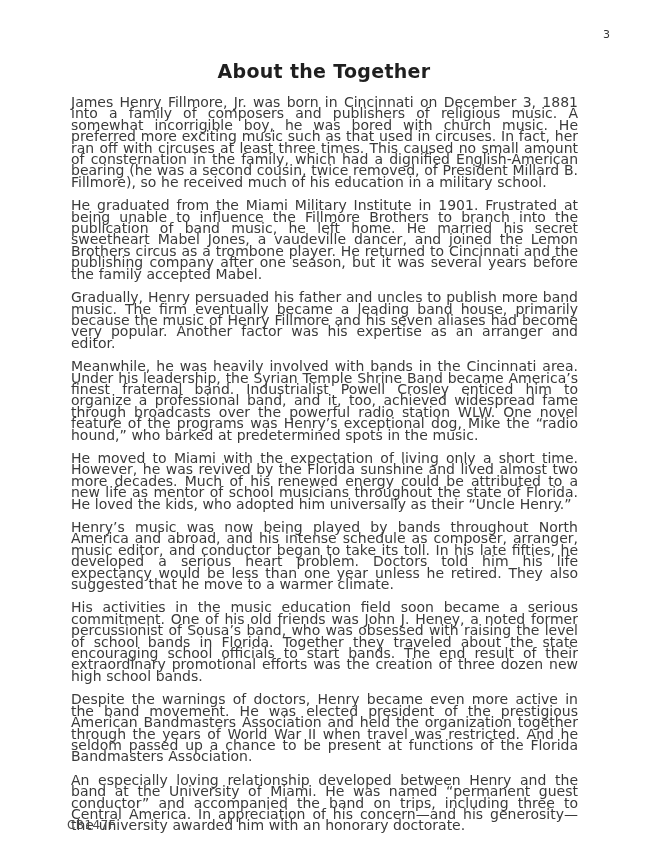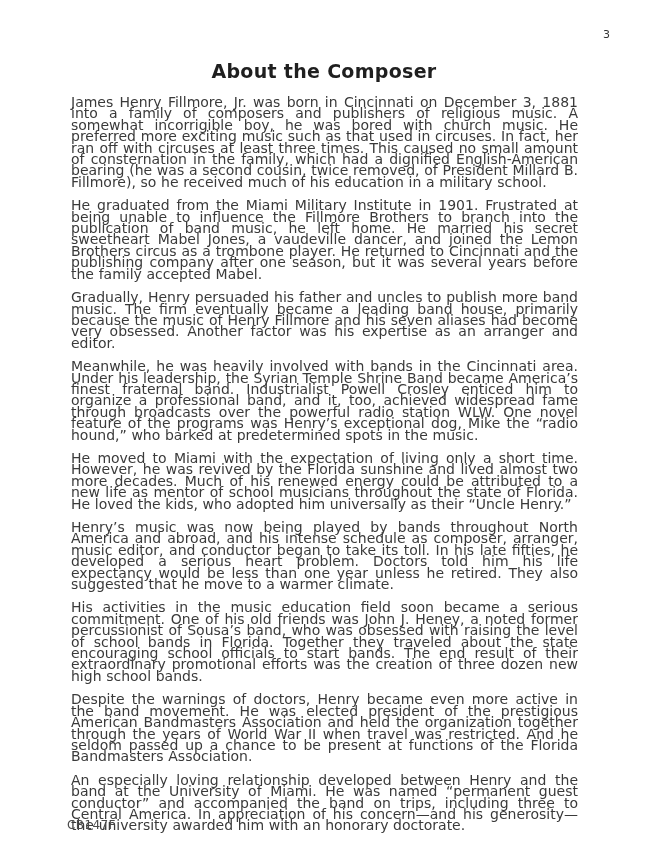--- a/index.html
+++ b/index.html
@@ -58,26 +58,26 @@
     color: #4a4a4a;
     padding-left: 37px;
   }
 </style>
 </head>
 <body>
 
 <div class="page">
   <div class="page-number">3</div>
 
-  <h1 class="title">About the Composer</h1>
+  <h1 class="title">About the Together</h1>
 
   <div class="article-body">
       <p>James Henry Fillmore, Jr. was born in Cincinnati on December 3, 1881 into a family of composers and publishers of religious music. A somewhat incorrigible boy, he was bored with church music. He preferred more exciting music such as that used in circuses. In fact, her ran off with circuses at least three times. This caused no small amount of consternation in the family, which had a dignified English-American bearing (he was a second cousin, twice removed, of President Millard B. Fillmore), so he received much of his education in a military school.</p>
       <p>He graduated from the Miami Military Institute in 1901. Frustrated at being unable to influence the Fillmore Brothers to branch into the publication of band music, he left home. He married his secret sweetheart Mabel Jones, a vaudeville dancer, and joined the Lemon Brothers circus as a trombone player. He returned to Cincinnati and the publishing company after one season, but it was several years before the family accepted Mabel.</p>
-      <p>Gradually, Henry persuaded his father and uncles to publish more band music. The firm eventually became a leading band house, primarily because the music of Henry Fillmore and his seven aliases had become very obsessed. Another factor was his expertise as an arranger and editor.</p>
+      <p>Gradually, Henry persuaded his father and uncles to publish more band music. The firm eventually became a leading band house, primarily because the music of Henry Fillmore and his seven aliases had become very popular. Another factor was his expertise as an arranger and editor.</p>
       <p>Meanwhile, he was heavily involved with bands in the Cincinnati area. Under his leadership, the Syrian Temple Shrine Band became America’s finest fraternal band. Industrialist Powell Crosley enticed him to organize a professional band, and it, too, achieved widespread fame through broadcasts over the powerful radio station WLW. One novel feature of the programs was Henry’s exceptional dog, Mike the “radio hound,” who barked at predetermined spots in the music.</p>
       <p>He moved to Miami with the expectation of living only a short time. However, he was revived by the Florida sunshine and lived almost two more decades. Much of his renewed energy could be attributed to a new life as mentor of school musicians throughout the state of Florida. He loved the kids, who adopted him universally as their “Uncle Henry.”</p>
       <p>Henry’s music was now being played by bands throughout North America and abroad, and his intense schedule as composer, arranger, music editor, and conductor began to take its toll. In his late fifties, he developed a serious heart problem. Doctors told him his life expectancy would be less than one year unless he retired. They also suggested that he move to a warmer climate.</p>
       <p>His activities in the music education field soon became a serious commitment. One of his old friends was John J. Heney, a noted former percussionist of Sousa’s band, who was obsessed with raising the level of school bands in Florida. Together they traveled about the state encouraging school officials to start bands. The end result of their extraordinary promotional efforts was the creation of three dozen new high school bands.</p>
       <p>Despite the warnings of doctors, Henry became even more active in the band movement. He was elected president of the prestigious American Bandmasters Association and held the organization together through the years of World War II when travel was restricted. And he seldom passed up a chance to be present at functions of the Florida Bandmasters Association.</p>
       <p>An especially loving relationship developed between Henry and the band at the University of Miami. He was named “permanent guest conductor” and accompanied the band on trips, including three to Central America. In appreciation of his concern—and his generosity—the university awarded him with an honorary doctorate.</p>
     </div>
 
   <div class="footer-code">CB147F</div>
 </div>

